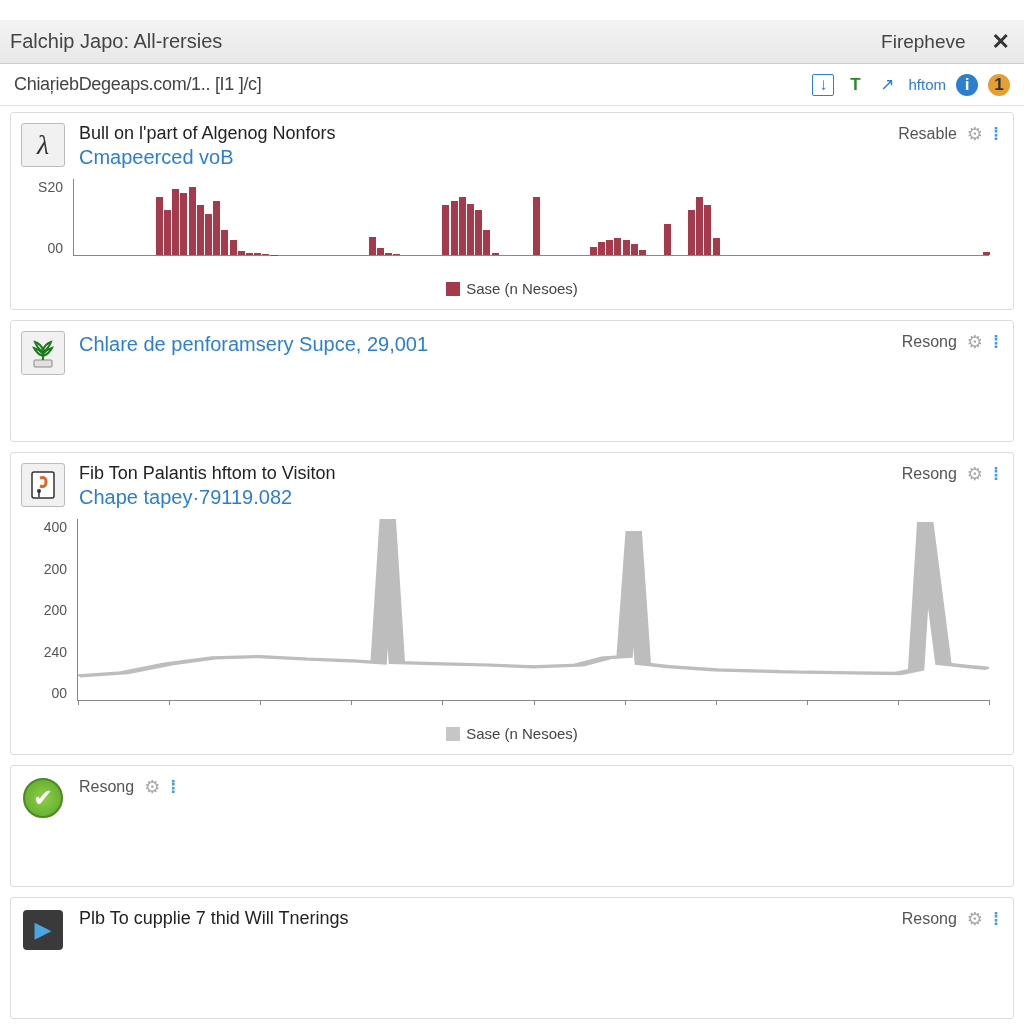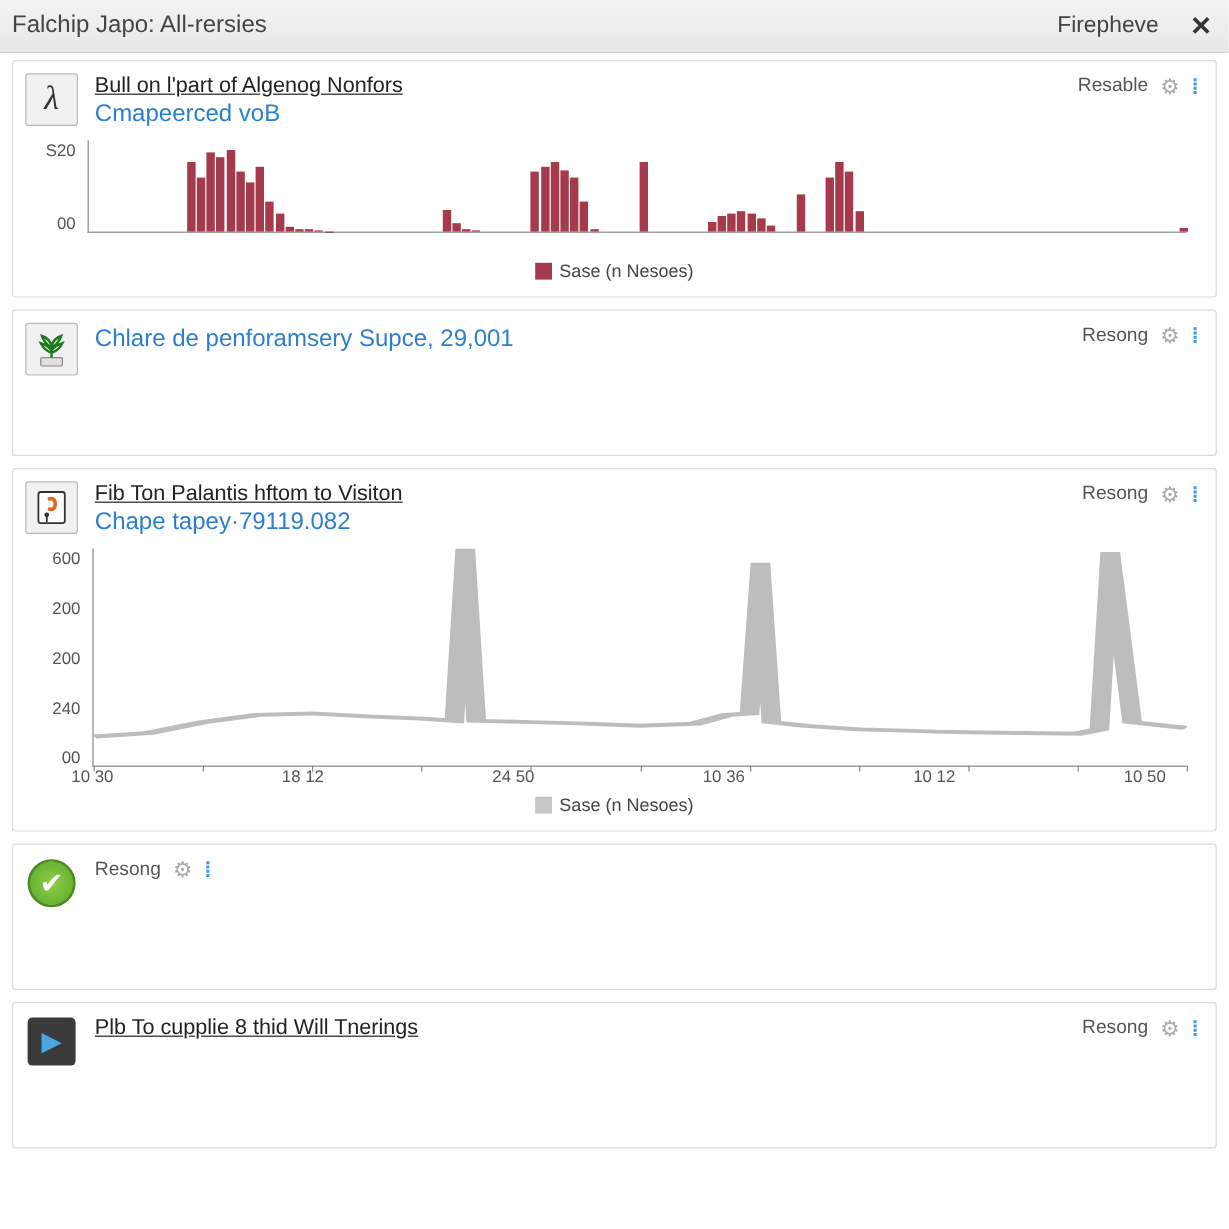--- a/index.html
+++ b/index.html
@@ -1,38 +1,38 @@
 <!DOCTYPE html>
 <html><head>
 <meta charset="utf-8">
 <style>
   * { box-sizing: border-box; margin: 0; padding: 0; }
   html, body { width: 1024px; height: 1024px; font-family: "Segoe UI", Tahoma, Arial, sans-serif; background: #fff; color: #333; font-size: 15px; overflow: hidden; }
   .window { width: 100%; height: 100%; display: flex; flex-direction: column; }
-  .titlebar { background: linear-gradient(#f3f3f3,#e8e8e8); border-bottom: 1px solid #ccc; height: 44px; display: flex; align-items: center; padding: 0 10px; }
+  .titlebar { background: linear-gradient(#f3f3f3,#e8e8e8); border-bottom: 1px solid #ccc; height: 44px; display: flex; align-items: center; padding: 0 10px; margin-top: 20px; }
   .titlebar .title { font-size: 20px; color: #444; flex: 1; }
   .titlebar .aux { font-size: 19px; color: #444; margin-right: 22px; }
   .close-btn { font-size: 22px; font-weight: bold; color: #333; cursor: pointer; padding: 0 4px; }
   .toolbar { height: 42px; display: flex; align-items: center; padding: 0 14px; border-bottom: 1px solid #e2e2e2; }
   .breadcrumb { font-size: 18px; color: #444; flex: 1; letter-spacing: -0.3px; }
   .toolbar-icons { display: flex; gap: 10px; align-items: center; }
   .ticon { width: 22px; height: 22px; display: inline-flex; align-items: center; justify-content: center; font-size: 17px; cursor: pointer; }
   .ticon.boxed { border: 1.5px solid #2b7fce; color: #2b7fce; border-radius: 2px; }
   .ticon.tgreen { color: #2a8a2a; font-weight: bold; }
   .ticon.tblue { color: #2b7fce; }
   .ticon.link { color: #2b7fce; font-size: 15px; width: auto; }
   .ticon.info { background: #2b7fce; color: #fff; border-radius: 50%; font-weight: bold; }
   .ticon.badge2 { background: #e6a032; color: #333; border-radius: 50%; font-weight: bold; }
   .content { flex: 1; overflow-y: auto; padding: 6px 10px; }
   .card { border: 1px solid #dcdcdc; border-radius: 3px; margin-bottom: 10px; background: #fff; }
   .card-head { display: flex; padding: 10px 14px 6px 10px; align-items: flex-start; }
   .card-icon { width: 44px; height: 44px; border: 1px solid #bbb; border-radius: 3px; background: #f1f1f1; display: flex; align-items: center; justify-content: center; font-size: 24px; margin-right: 14px; flex-shrink: 0; }
   .card-icon.noborder { border: none; background: transparent; }
   .card-titles { flex: 1; }
-  .card-title { font-size: 18px; color: #222; text-decoration: underline; }
+  .card-title { font-size: 18px; color: #222; }
   .card-sub { font-size: 20px; color: #2b7fce; margin-top: 2px; }
   .card-actions { display: flex; align-items: center; gap: 10px; font-size: 16px; color: #555; }
   .status-link { color: #555; cursor: pointer; }
   .gear { color: #aaa; font-size: 18px; cursor: pointer; }
   .drag { color: #3d9be8; font-size: 18px; cursor: grab; font-weight: bold; }
   .chart { padding: 4px 14px 10px 14px; }
   .chart-area { position: relative; height: 95px; }
   .yaxis { position: absolute; left: 0; top: 0; bottom: 18px; width: 44px; display: flex; flex-direction: column; justify-content: space-between; text-align: right; font-size: 14px; color: #555; padding-right: 6px; }
   .plot { position: absolute; left: 48px; right: 10px; top: 0; bottom: 18px; border-left: 1.5px solid #888; border-bottom: 1.5px solid #888; }
   .bars { position: absolute; left: 0; right: 0; bottom: 0; top: 0; display: flex; align-items: flex-end; gap: 1.2px; }
@@ -60,20 +60,31 @@
 <body>
 
 <div class="window">
 
   <div class="titlebar">
     <div class="title">Falchip Japo: All-rersies</div>
     <div class="aux">Firepheve</div>
     <div class="close-btn">✕</div>
   </div>
 
+  <div class="toolbar">
+    <div class="breadcrumb">ChiaŗiebDegeaps.com/1.. [I1 ]/c]</div>
+    <div class="toolbar-icons">
+      <span class="ticon boxed">↓</span>
+      <span class="ticon tgreen">T</span>
+      <span class="ticon tblue">↗</span>
+      <span class="ticon link">hftom</span>
+      <span class="ticon info">i</span>
+      <span class="ticon badge2">1</span>
+    </div>
+  </div>
 
   <div class="content">
 
     <div class="card">
       <div class="card-head">
         <div class="card-icon">
             <span class="svg-lambda">λ</span>
           </div>
         <div class="card-titles">
           <div class="card-title">Bull on l'part of Algenog Nonfors</div>
@@ -252,21 +263,21 @@
         </div>
         <div class="card-actions">
           <span class="status-link">Resong</span>
           <span class="gear">⚙</span>
           <span class="drag">⁞</span>
         </div>
       </div>
       <div class="chart chart-big">
         <div class="chart-area">
           <div class="yaxis">
-            <span>600</span>
+            <span>400</span>
             <span>200</span>
             <span>200</span>
             <span>240</span>
             <span>00</span>
           </div>
           <div class="plot lineplot">
             <svg id="line1" viewBox="0 0 100 100" preserveAspectRatio="none">
                 <path d="M0 86.66666666666667 L5 85 L10 80 L15 76.66666666666667 L20 76 L25 77.33333333333334 L30 78.33333333333333 L33 79.33333333333333 L34 0 L35 79.33333333333333 L40 80 L45 80.66666666666667 L50 81.66666666666667 L55 80.66666666666667 L58 76.66666666666667 L60 76 L61 6.666666666666671 L62 80 L65 81.66666666666667 L70 83.33333333333334 L75 84 L77 84.33333333333333 L80 84.66666666666667 L85 85 L90 85.33333333333333 L92 83.33333333333334 L93 1.6666666666666714 L95 80 L98 81.66666666666667 L100 82.66666666666666 "></path>
               </svg>
             <div class="tick" style="left:0%"></div>
@@ -274,28 +285,20 @@
               <div class="tick" style="left:20%"></div>
               <div class="tick" style="left:30%"></div>
               <div class="tick" style="left:40%"></div>
               <div class="tick" style="left:50%"></div>
               <div class="tick" style="left:60%"></div>
               <div class="tick" style="left:70%"></div>
               <div class="tick" style="left:80%"></div>
               <div class="tick" style="left:90%"></div>
               <div class="tick" style="left:100%"></div>
           </div>
-          <div class="xaxis">
-            <span>10 30</span>
-            <span>18 12</span>
-            <span>24 50</span>
-            <span>10 36</span>
-            <span>10 12</span>
-            <span>10 50</span>
-          </div>
         </div>
         <div class="legend">
           <span class="sw gray"></span><span>Sase (n Nesoes)</span>
         </div>
       </div>
     </div>
 
     <div class="card">
       <div class="card-head">
         <div class="card-icon noborder">
@@ -309,21 +312,21 @@
       </div>
       <div class="card-body-empty"></div>
     </div>
 
     <div class="card">
       <div class="card-head">
         <div class="card-icon noborder">
             <div class="icon-media">▶</div>
           </div>
         <div class="card-titles">
-          <div class="card-title">Plb To cupplie 8 thid Will Tnerings</div>
+          <div class="card-title">Plb To cupplie 7 thid Will Tnerings</div>
         </div>
         <div class="card-actions">
           <span class="status-link">Resong</span>
           <span class="gear">⚙</span>
           <span class="drag">⁞</span>
         </div>
       </div>
       <div class="card-body-empty"></div>
     </div>
 

